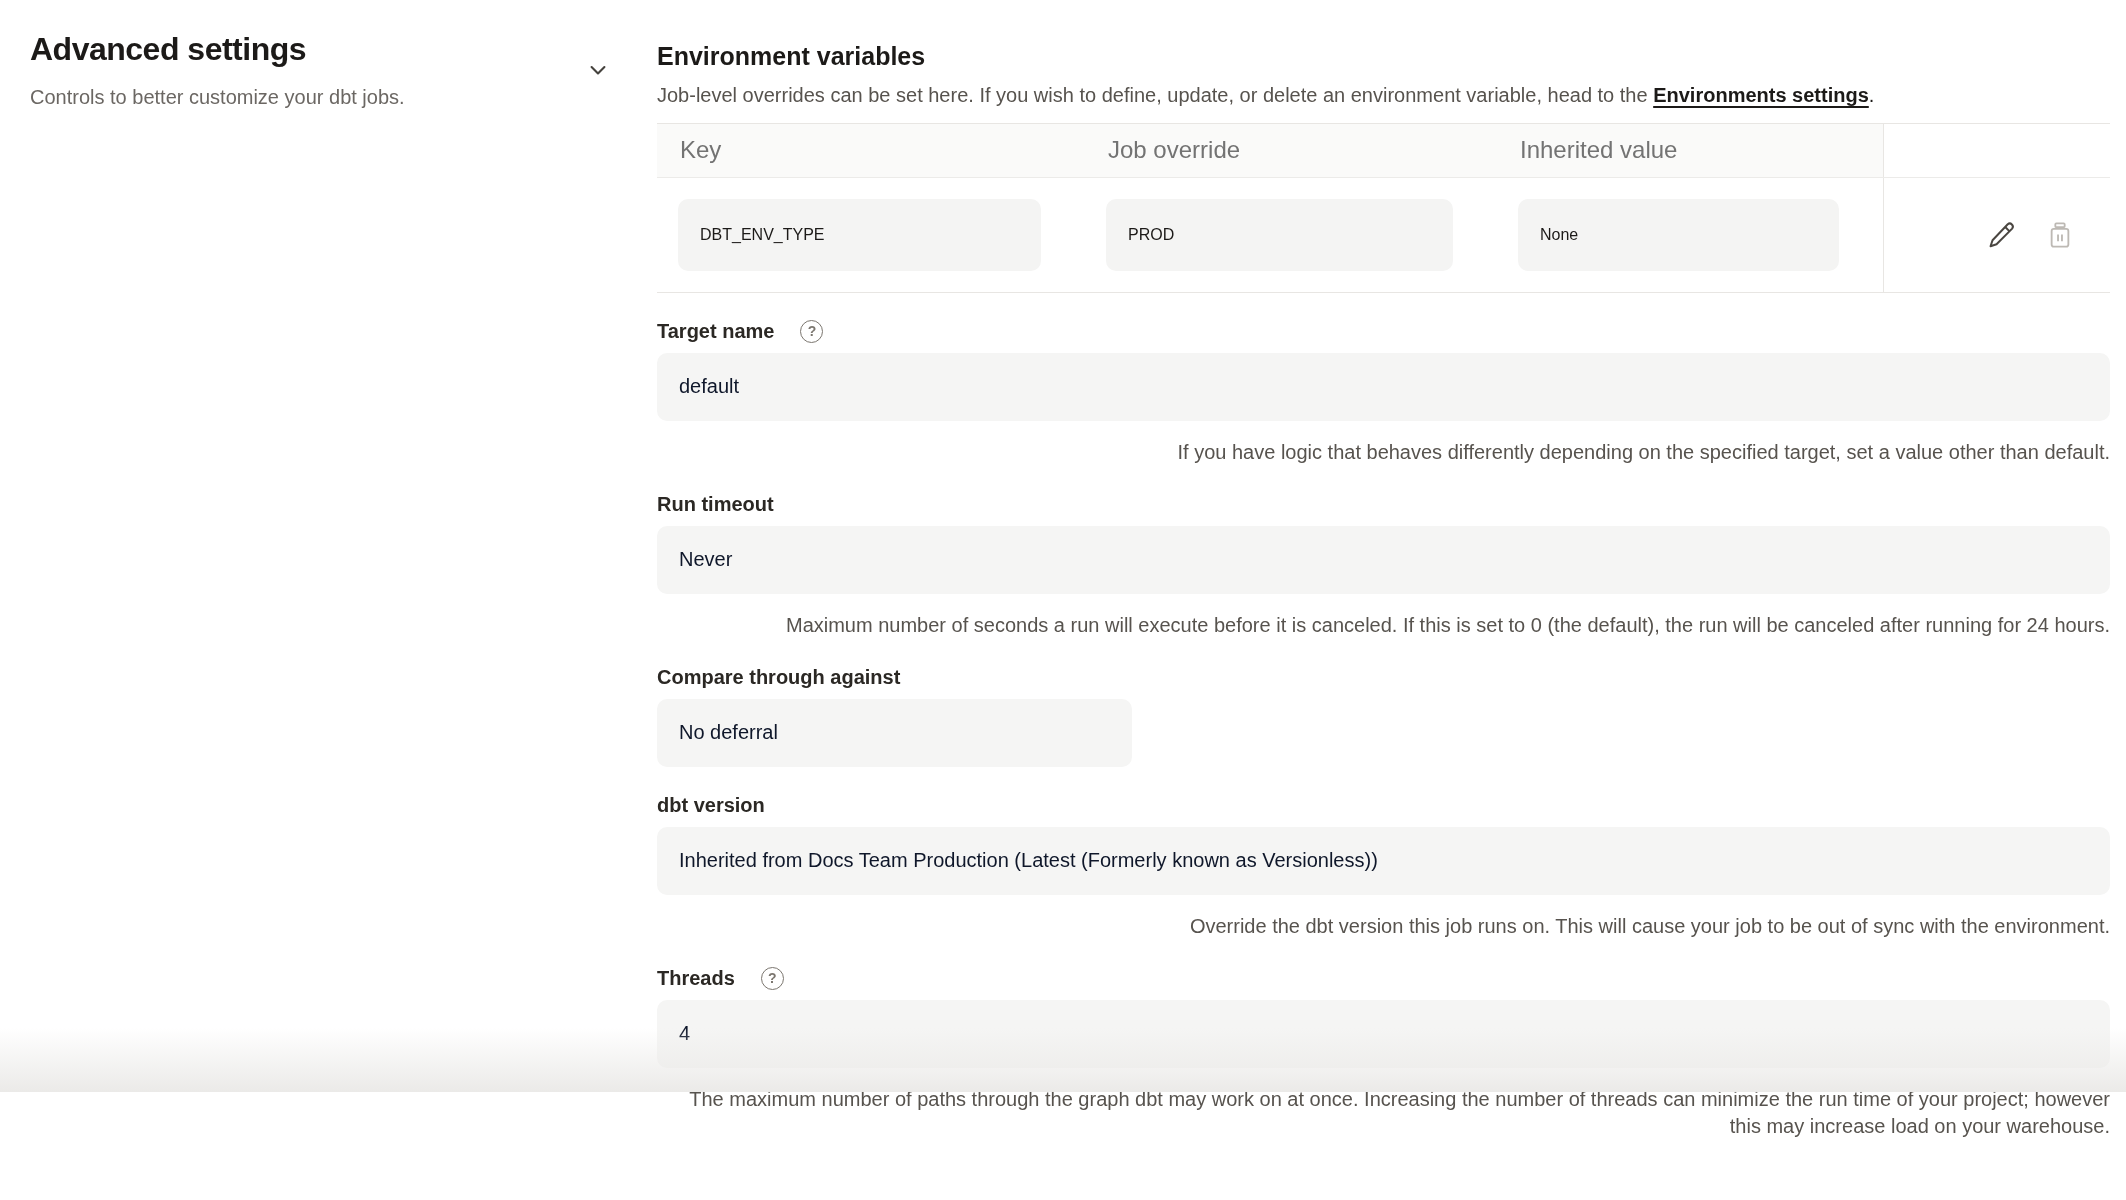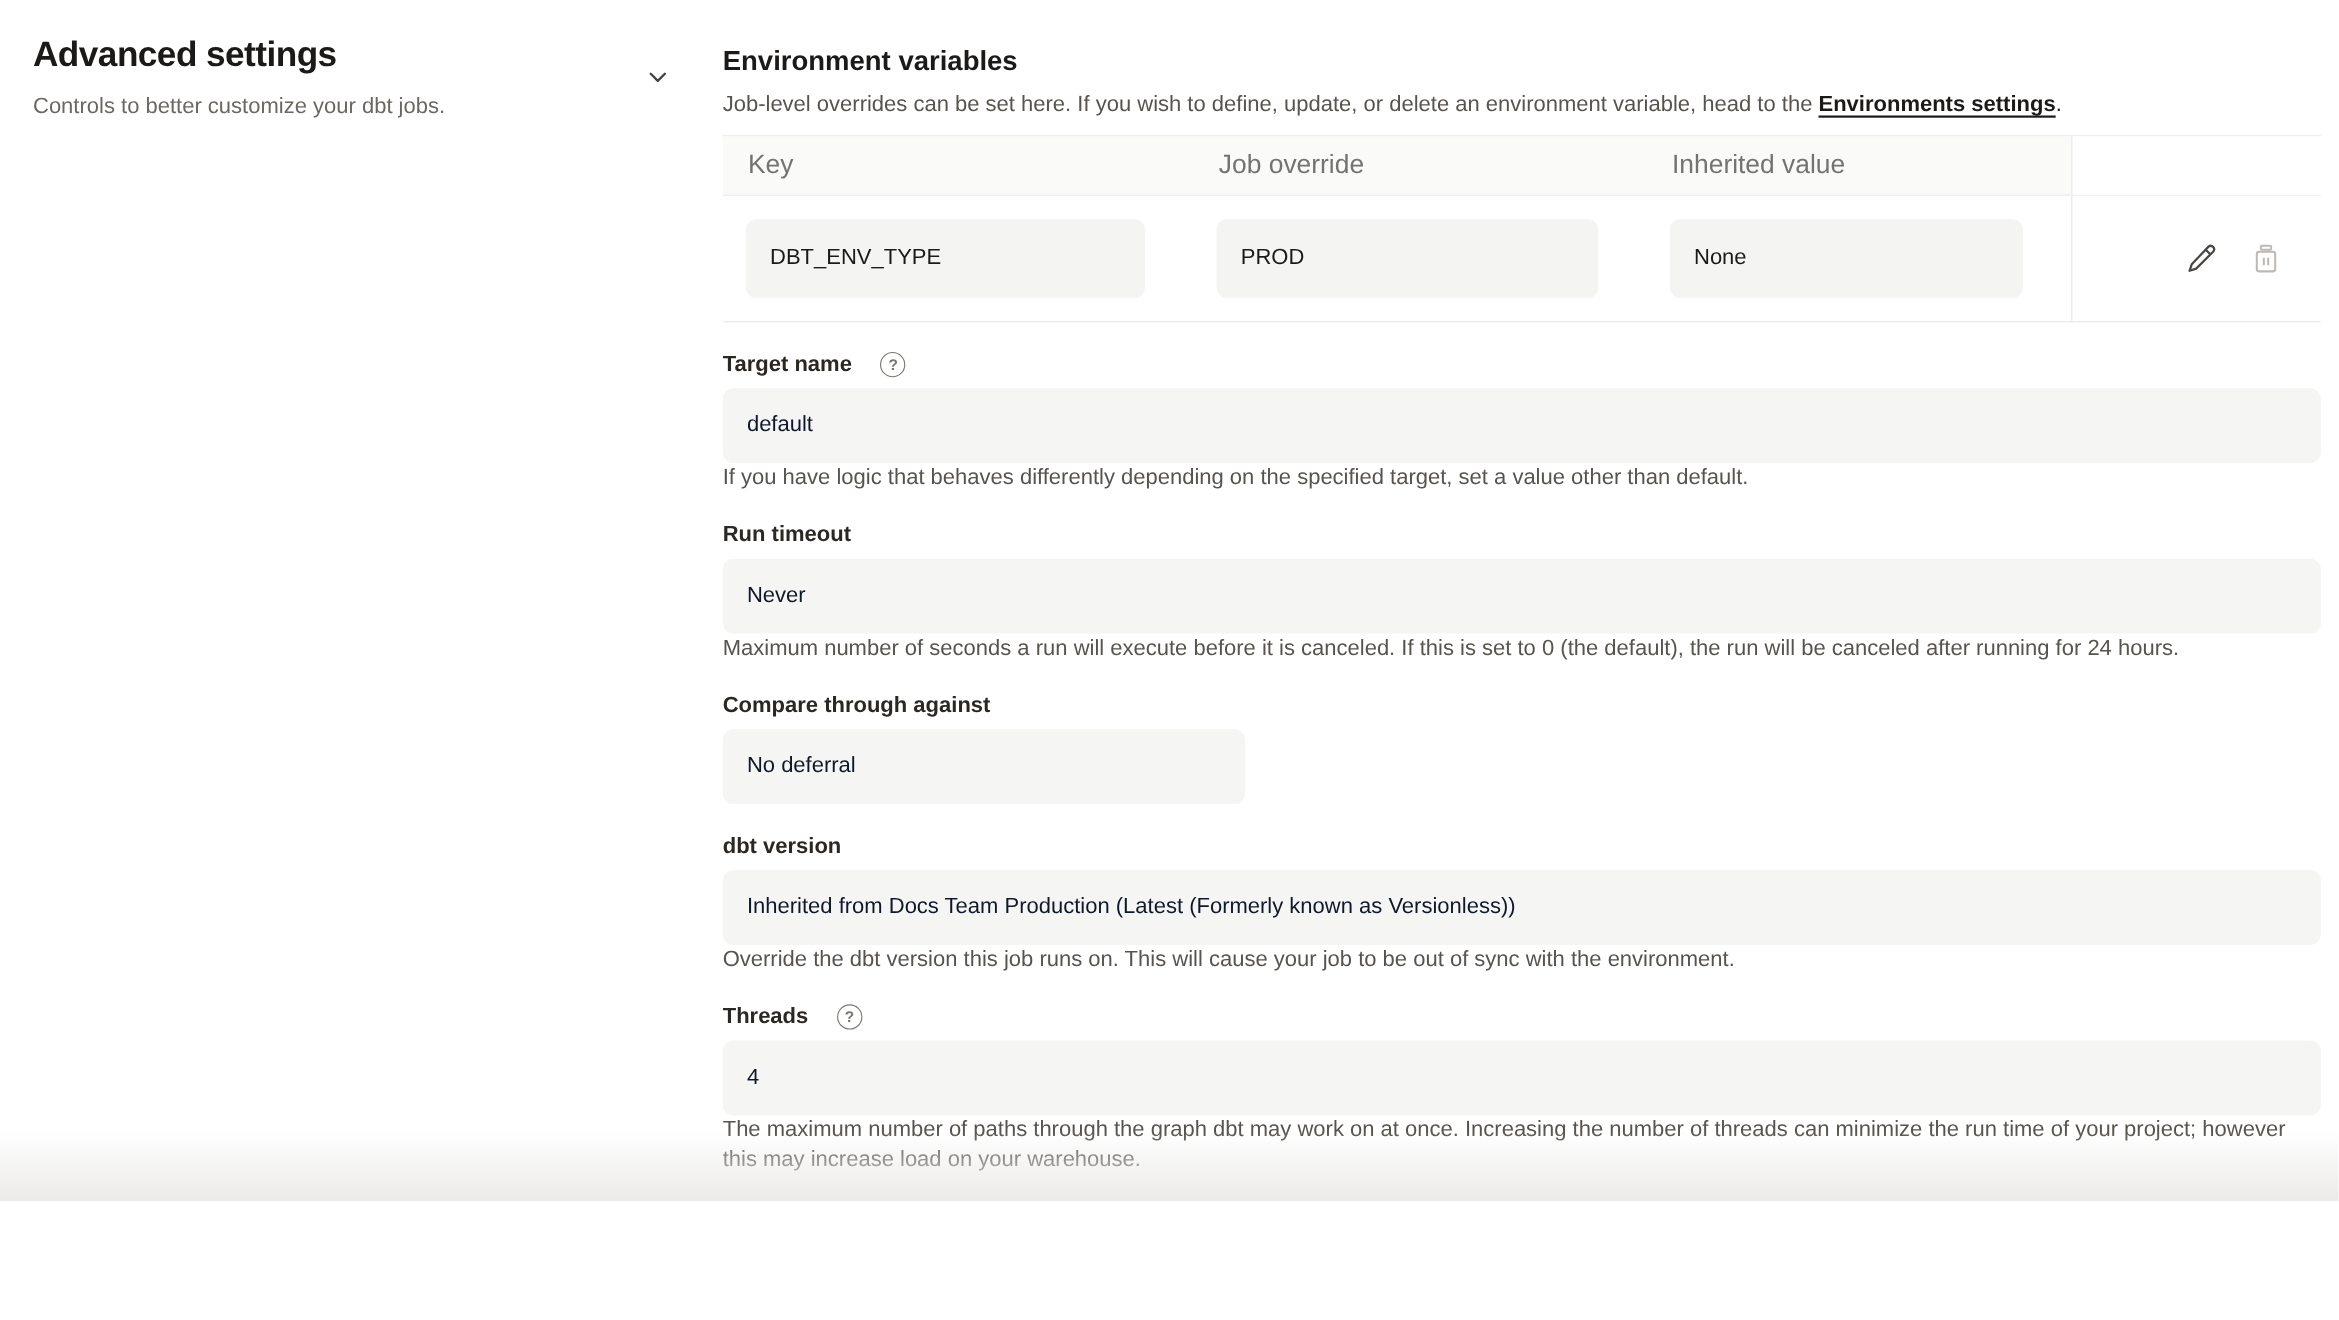--- a/index.html
+++ b/index.html
@@ -28,37 +28,37 @@
   .env-grid { display:grid; grid-template-columns:428px 412px 386px 1fr; }
   .env-head { height:54px; background:#fafaf9; border-bottom:1px solid #ecebe9; }
   .env-head .hcell { display:flex; align-items:center; padding-left:23px;
                      font-size:24px; color:#737373; }
   .env-head .col-actions { background:#ffffff; }
   .env-row { height:114px; }
   .env-row .cell { display:flex; align-items:center; padding:0 44px 0 21px; }
   .col-actions { border-left:1px solid #e8e6e3; align-self:stretch; }
   .env-row .col-actions { display:flex; align-items:center; padding-left:100px; gap:22px; }
   .pill { background:#f4f4f3; border-radius:10px; height:72px; width:100%;
-          display:flex; align-items:center; padding:0 22px; font-size:20px; color:#1c1a18; }
+          display:flex; align-items:center; padding:0 22px; font-size:16px; color:#1c1a18; }
   .icon-btn { border:none; background:transparent; cursor:pointer; width:36px; height:36px;
               display:flex; align-items:center; justify-content:center; }
 
   
   .field { margin-top:26px; }
   .field:first-of-type { margin-top:30px; }
   .field-label { display:flex; align-items:flex-end; gap:26px;
                  font-size:20px; font-weight:700; color:#2b2824; line-height:24px; }
   .help-circle { width:23px; height:23px; border:1.5px solid #7b766f; border-radius:50%;
                  display:inline-flex; align-items:center; justify-content:center;
                  font-size:14px; font-weight:700; color:#7b766f; cursor:pointer; }
   .input-box { margin-top:10px; height:68px; background:#f5f5f4; border-radius:10px;
                display:flex; align-items:center; padding:0 22px; font-size:20px;
                color:#0f172a; cursor:pointer; }
   .w-narrow { width:475px; }
-  .field-helper { font-size:20px; color:#57534e; line-height:27px; }
+  .field-helper { margin-top:18px; font-size:20px; color:#57534e; line-height:27px;text-align:right; }
   .field-helper:empty { display:none; }
 
   
   .bottom-fade { position:absolute; left:0; right:0; bottom:0; height:64px; pointer-events:none;
                  background:linear-gradient(to bottom, rgba(235,234,232,0), #ebeae8); }
   svg { display:block; }
 </style>
 </head>
 <body>
 

